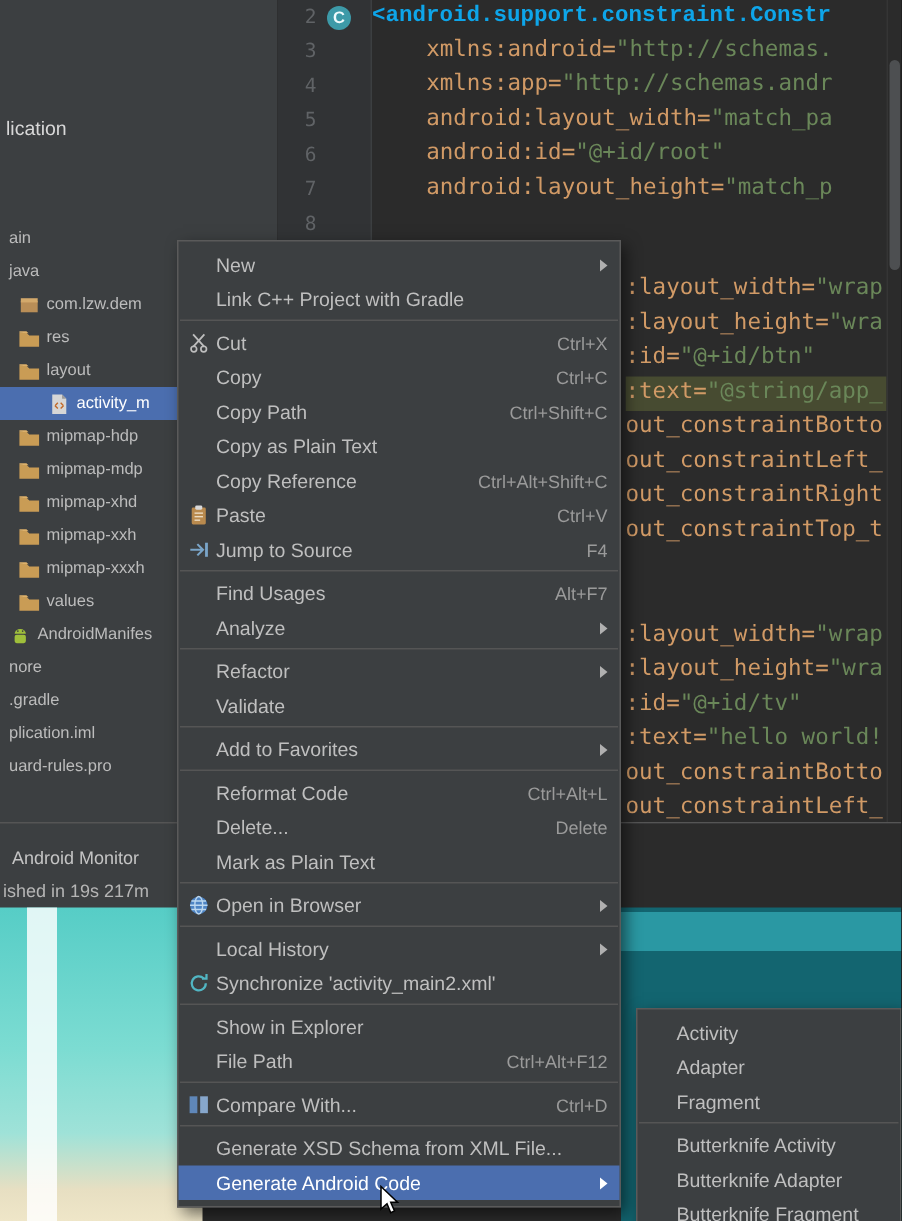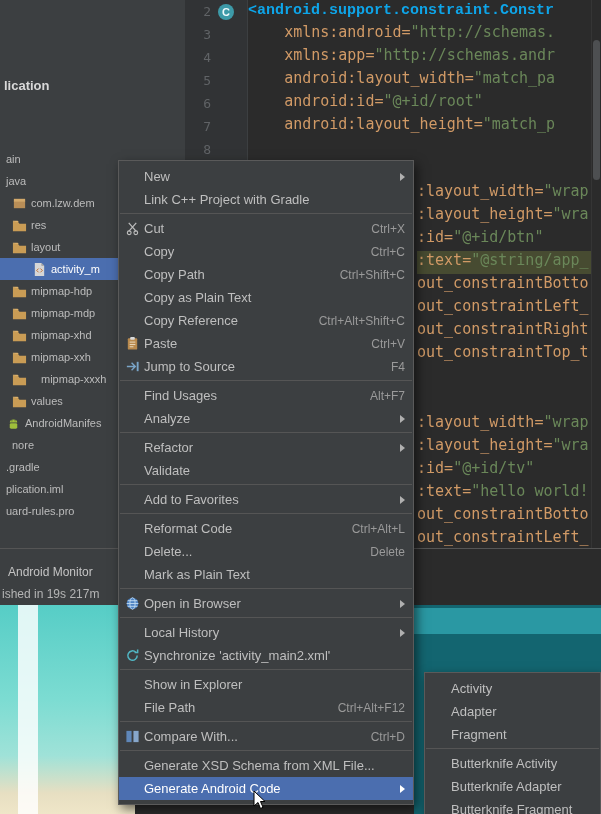--- a/index.html
+++ b/index.html
@@ -1,21 +1,21 @@
 <!DOCTYPE html>
 <html><head>
 <meta charset="utf-8">
 <style>
   html,body{margin:0;padding:0;background:#1a1a1a;}
   .screen{position:relative;width:601px;height:814px;overflow:hidden;background:#2b2b2b;
           font-family:"Liberation Sans",sans-serif;}
 
   
   .project-panel{position:absolute;left:0;top:0;width:185px;height:562px;background:#3c3f41;}
-  .module-label{position:absolute;left:4px;top:78px;font-size:13px;font-weight:bold;color:#d8d8d8;white-space:nowrap;}
+  .module-label{position:absolute;left:4px;top:78px;font-size:13px;font-weight:normal;color:#d8d8d8;white-space:nowrap;}
   .tree{position:absolute;left:0;top:148px;width:185px;}
   .tree-row{height:22px;display:flex;align-items:center;font-size:11px;color:#bcbcbc;white-space:nowrap;}
   .tree-row.selected{background:#4b6eaf;color:#ffffff;}
   .tree-icon{width:15px;height:15px;margin-right:4px;flex:none;display:inline-flex;}
   .tree-icon svg{width:15px;height:15px;}
 
   
   .editor{position:absolute;left:185px;top:0;width:416px;height:548px;background:#2b2b2b;overflow:hidden;}
   .gutter{position:absolute;left:0;top:0;width:62px;height:100%;background:#313335;border-right:1px solid #3c3f41;}
   .gutter-row{height:23px;display:flex;align-items:center;font:13px "DejaVu Sans Mono",monospace;color:#606366;}
@@ -150,21 +150,21 @@
         </div>
         <div class="tree-row" style="padding-left: 12px;">
           <span class="tree-icon">
             <svg viewBox="0 0 16 16">
               <path d="M1 4h5l2 2h7v8H1z" fill="#c99c55"></path>
               <path d="M1 4V3h5l1.5 1.5z" fill="#dcb06a"></path>
             </svg>
           </span>
           <span class="tree-label">mipmap-xxh</span>
         </div>
-        <div class="tree-row" style="padding-left: 12px; gap: 10px;">
+        <div class="tree-row" style="padding-left: 12px;">
           <span class="tree-icon">
             <svg viewBox="0 0 16 16">
               <path d="M1 4h5l2 2h7v8H1z" fill="#c99c55"></path>
               <path d="M1 4V3h5l1.5 1.5z" fill="#dcb06a"></path>
             </svg>
           </span>
           <span class="tree-label">mipmap-xxxh</span>
         </div>
         <div class="tree-row" style="padding-left: 12px;">
           <span class="tree-icon">
@@ -179,21 +179,21 @@
           <span class="tree-icon">
             <svg viewBox="0 0 16 16">
               <path d="M4 7a4 3.4 0 018 0z" fill="#9fbf3b"></path>
               <rect x="4" y="7.6" width="8" height="6" rx="1.5" fill="#9fbf3b"></rect>
               <circle cx="6.3" cy="5" r="0.6" fill="#3c3f41"></circle>
               <circle cx="9.7" cy="5" r="0.6" fill="#3c3f41"></circle>
             </svg>
           </span>
           <span class="tree-label">AndroidManifes</span>
         </div>
-        <div class="tree-row" style="padding-left: 12px;">
+        <div class="tree-row" style="padding-left: 6px;">
           <span class="tree-label">nore</span>
         </div>
         <div class="tree-row" style="padding-left: 6px;">
           <span class="tree-label">.gradle</span>
         </div>
         <div class="tree-row" style="padding-left: 6px;">
           <span class="tree-label">plication.iml</span>
         </div>
         <div class="tree-row" style="padding-left: 6px;">
           <span class="tree-label">uard-rules.pro</span>

